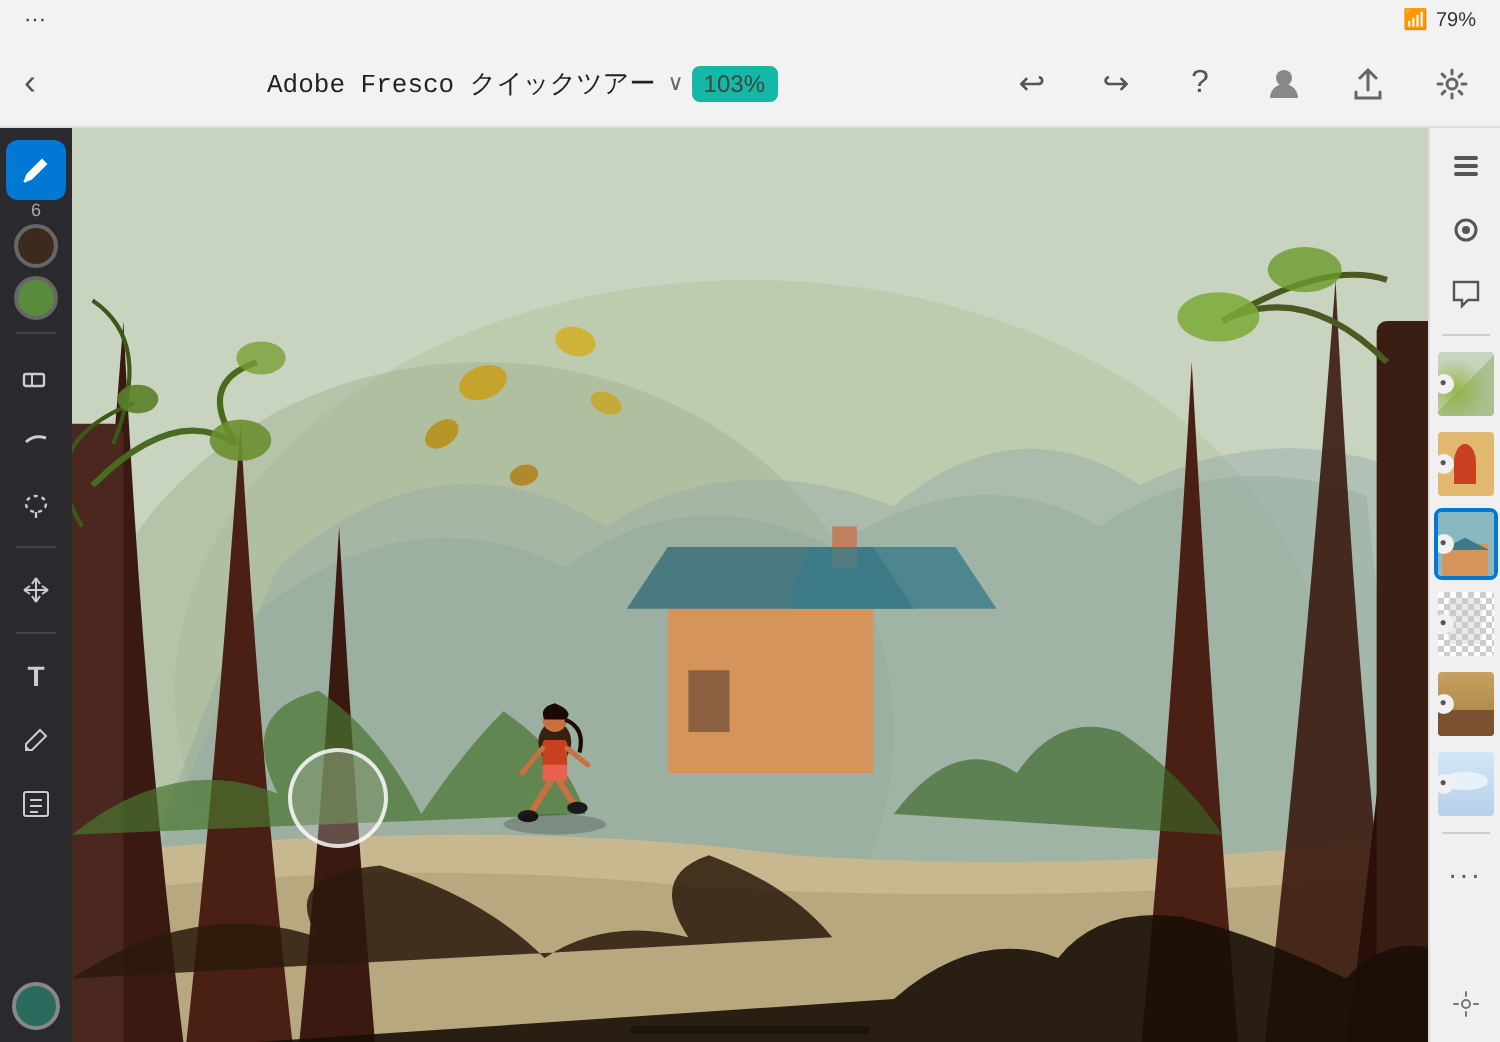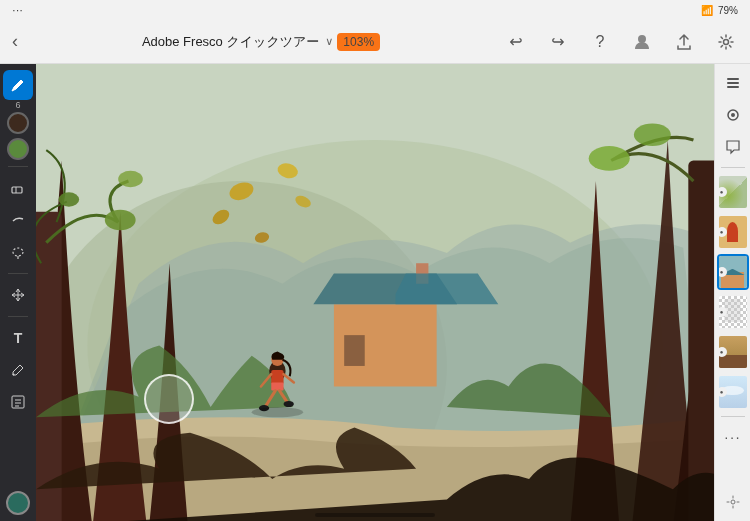--- a/index.html
+++ b/index.html
@@ -37,28 +37,28 @@
       justify-content: space-between;
       padding: 0 8px;
     }
     #top-toolbar .left-area { display: flex; align-items: center; gap: 8px; }
     #top-toolbar .center-area { display: flex; align-items: center; gap: 4px; font-size: 13px; color: #333; }
     #top-toolbar .right-area { display: flex; align-items: center; gap: 10px; }
     #top-toolbar button {
       background: none; border: none; cursor: pointer; display: flex; align-items: center; justify-content: center; padding: 4px; border-radius: 4px;
     }
     .zoom-badge {
-      background: #f97316;
+      background: #14b8a6;
       border-radius: 4px;
       padding: 2px 6px;
       font-size: 12px;
       color: #444;
     }
     .back-btn { font-size: 18px; color: #555; }
-    .doc-title { font-size: 13px; color: #222; font-weight: 500; }
+    .doc-title { font-size: 13px; color: #222; font-weight: 500; font-family: Liberation Mono, monospace; }
     .chevron-down { font-size: 11px; color: #666; margin-left: 2px; }
     .toolbar-icon { font-size: 16px; color: #555; width: 24px; height: 24px; display: flex; align-items: center; justify-content: center; }
 
     
     #main-area {
       display: flex;
       width: 750px;
       height: 457px; 
     }
 

